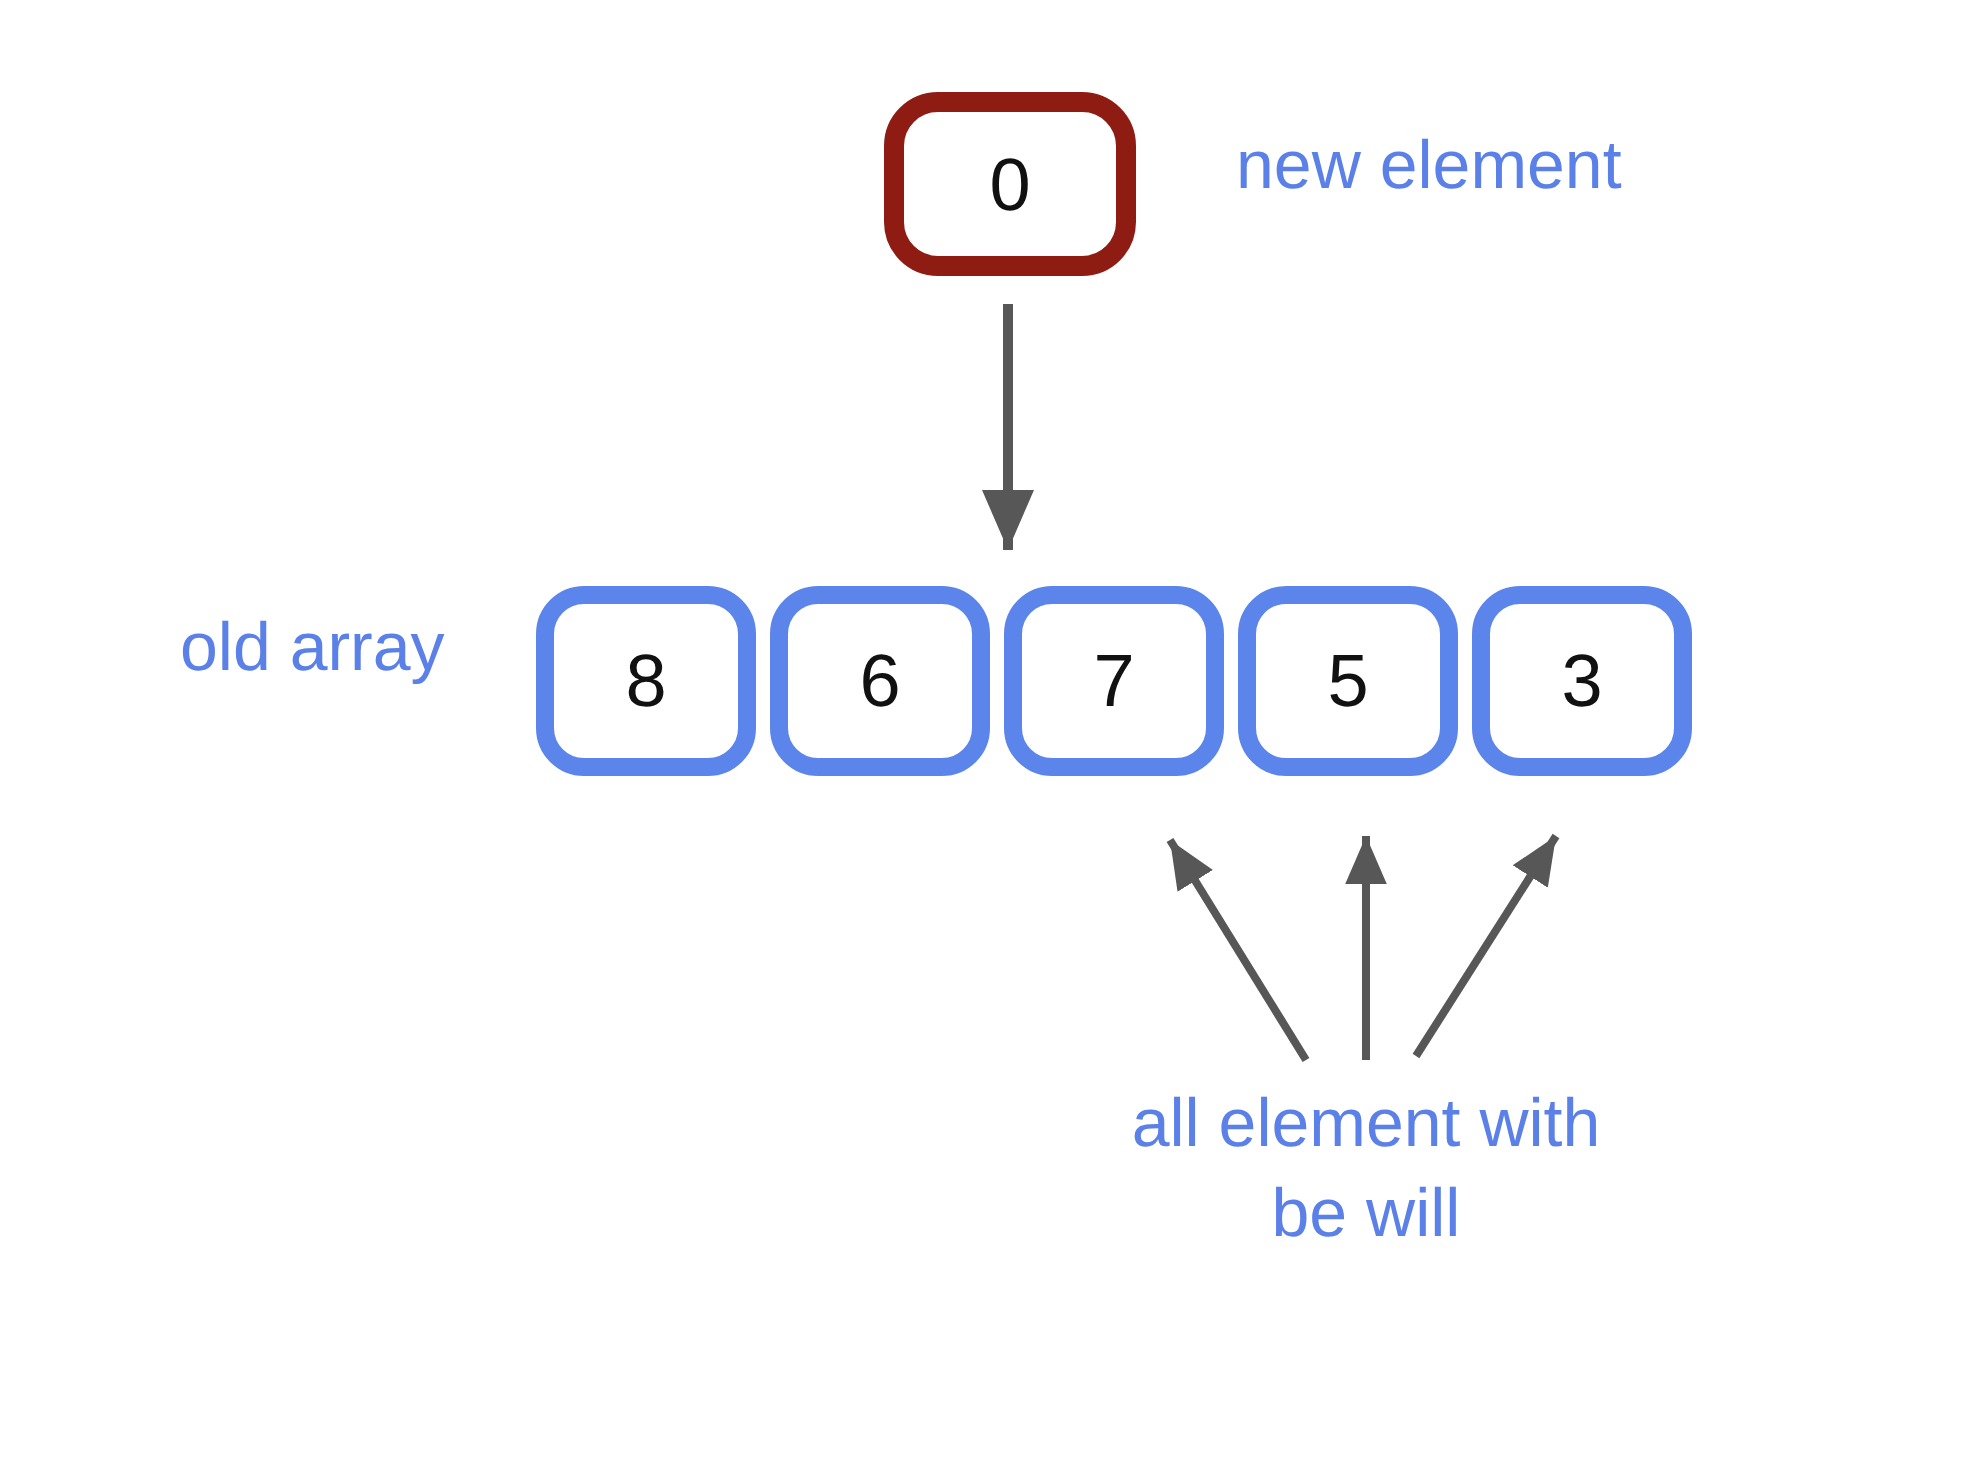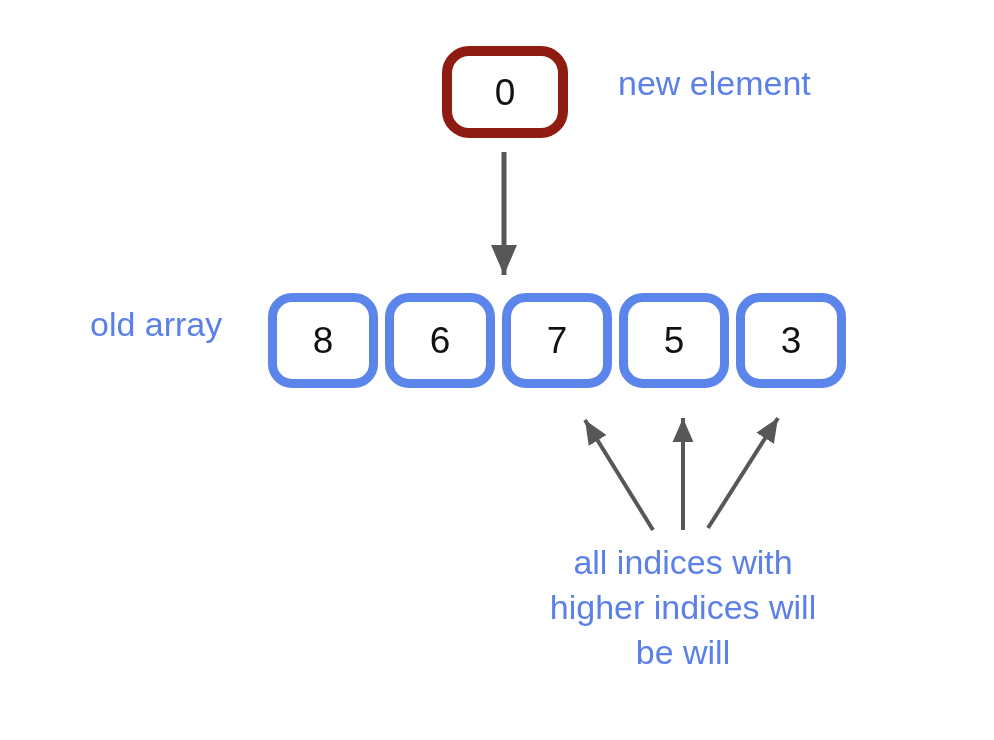--- a/index.html
+++ b/index.html
@@ -129,18 +129,17 @@
     </div>
     <div class="cell">
       <span class="digit">5</span>
     </div>
     <div class="cell">
       <span class="digit">3</span>
     </div>
   </div>
 
   <div class="caption">
-    <div>all indices with</div>
-    <div>higher indices will</div>
+    <div>all element with</div>
     <div>be will</div>
   </div>
 
 </div>
 
 </body></html>

